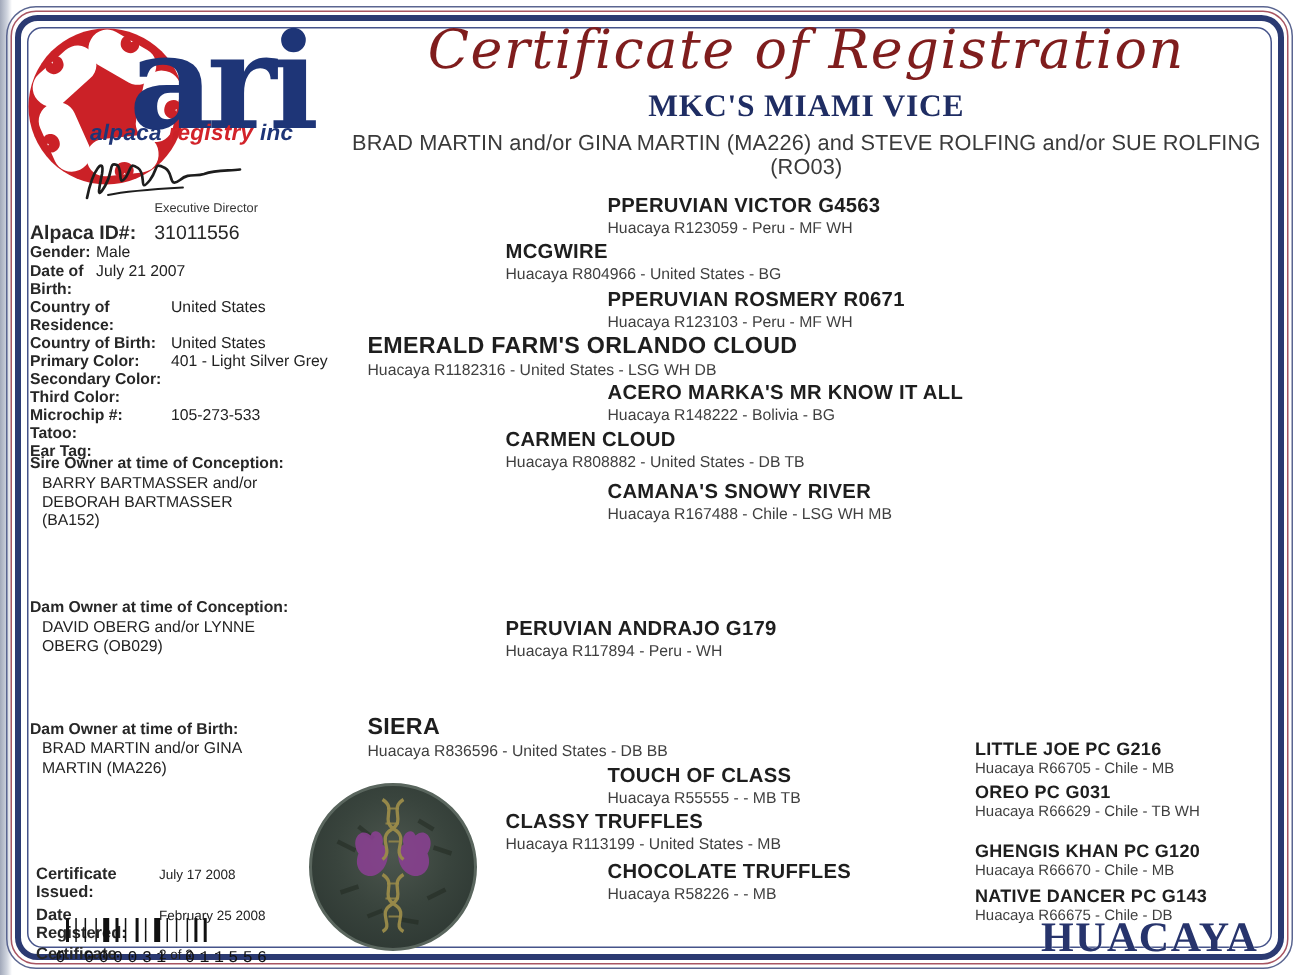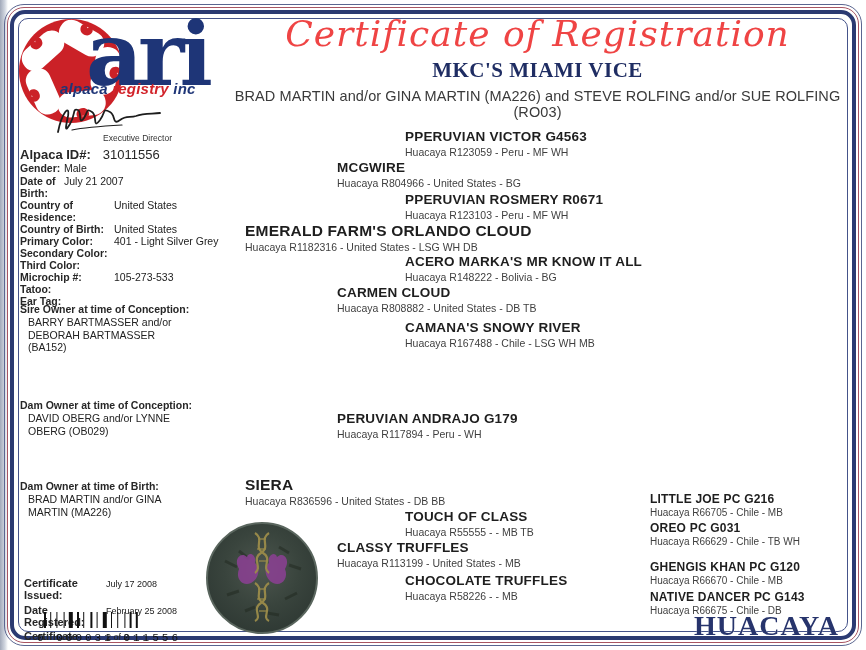--- a/index.html
+++ b/index.html
@@ -21,21 +21,21 @@
   .brand-ari{position:absolute;left:86px;top:8px;font-family:"DejaVu Serif",serif;
     font-weight:bold;font-size:88px;line-height:1.05;color:#1e3577;letter-spacing:-5px;}
   .brand-tagline{position:absolute;left:60px;top:80px;font-size:15px;font-weight:bold;
     letter-spacing:.2px;white-space:nowrap;font-style:italic;}
   .brand-tagline .t-blue{color:#1e3577;} .brand-tagline .t-red{color:#d2232a;}
   .signature{position:absolute;left:52px;top:100px;}
   .sig-caption{position:absolute;left:77px;top:133px;font-size:8.5px;color:#333;padding-left:26px;}
   
   .hdr{position:absolute;left:225px;top:14px;width:625px;text-align:center;}
   .cert-title{font-family:"DejaVu Serif",serif;font-style:italic;font-size:36px;
-    color:#ef4444;letter-spacing:1px;line-height:1.1;}
+    color:#7f1d1d;letter-spacing:1px;line-height:1.1;}
   .animal-name{font-family:"Liberation Serif",serif;font-weight:bold;font-size:21px;
     color:#1f2d63;letter-spacing:.5px;margin-top:4px;}
   .owners-line{font-size:14.5px;color:#3a3a3a;margin-top:5px;letter-spacing:.1px;}
   
   .info-id{position:absolute;left:20px;top:147px;font-size:13px;}
   .info-id .lab{font-weight:bold;} .info-id .val{margin-left:12px;}
   .grp{position:absolute;left:20px;}
   .grp .row{display:flex;line-height:11.5px;margin-bottom:0;}
   .grp .row .lab{font-weight:bold;font-size:10.5px;}
   .grp .row .val{font-size:10.5px;color:#222;}

